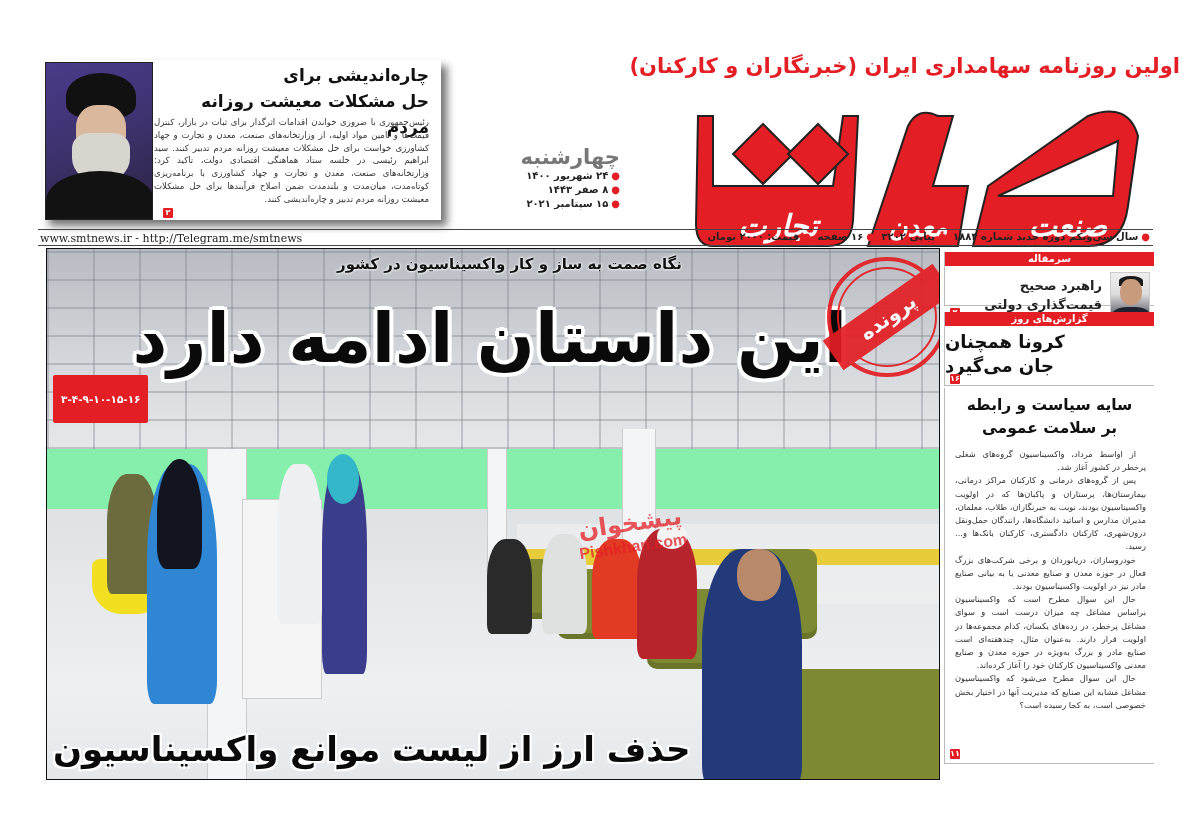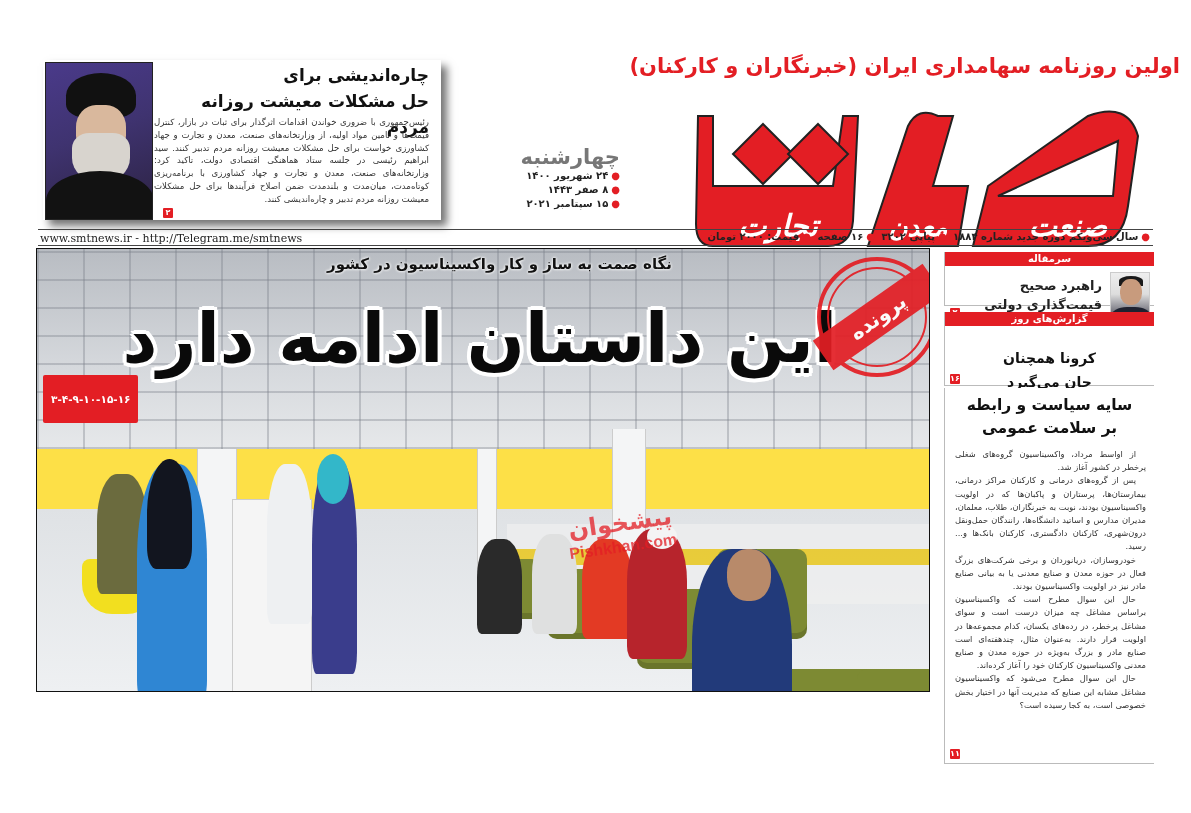--- a/index.html
+++ b/index.html
@@ -28,21 +28,21 @@
     .page-ref { display: inline-block; background: #e31e24; color: #fff; font-size: 8px; font-weight: bold; width: 10px; height: 10px; line-height: 10px; text-align: center; border-radius: 1px; }
     .teaser-ref { position: absolute; left: 120px; top: 148px; }
 
     
     .rule { position: absolute; left: 38px; width: 1115px; height: 1px; background: #444; }
     .web-links { position: absolute; left: 40px; top: 232px; font-family: "DejaVu Serif", serif; font-size: 11px; color: #222; white-space: nowrap; }
     .issue-info { position: absolute; right: 38px; top: 231px; direction: rtl; font-size: 10px; font-weight: bold; color: #222; white-space: nowrap; }
     .issue-info .dot { color: #e31e24; margin: 0 3px; }
 
     
-    .main-photo { position: absolute; left: 36px; top: 248px; width: 894px; height: 444px; border: 1.5px solid #111; overflow: hidden; background: #fde047; }
+    .main-photo { position: absolute; left: 46px; top: 248px; width: 894px; height: 532px; border: 1.5px solid #111; overflow: hidden; background: #86efac; }
     .ceiling { position: absolute; left: 0; top: 0; width: 100%; height: 200px;
       background:
         repeating-linear-gradient(90deg, rgba(120,125,135,0.35) 0 2px, transparent 2px 46px),
         repeating-linear-gradient(0deg, rgba(120,125,135,0.35) 0 2px, transparent 2px 28px),
         linear-gradient(180deg, #b8bcc2 0%, #d6d9dd 60%, #e6e8ea 100%); }
     .floor { position: absolute; left: 0; top: 260px; width: 100%; height: 300px; background: linear-gradient(180deg, #dfe2e5 0%, #eef0f2 60%, #e2e5e8 100%); }
     .wall-yellow { position: absolute; left: 470px; top: 300px; width: 424px; height: 16px; background: #e8c51a; opacity: 0.85; }
     .wall-band { position: absolute; left: 470px; top: 275px; width: 424px; height: 80px; background: rgba(240,240,240,0.7); }
     .column { position: absolute; background: #f4f5f6; border-left: 1px solid #ccc; border-right: 1px solid #ccc; }
 
@@ -68,21 +68,21 @@
     .side-section { position: relative; border-left: 1px solid #bbb; border-bottom: 1px solid #bbb; background: #fff; }
     .side-label { background: #e31e24; color: #fff; text-align: center; font-size: 10px; font-weight: bold; height: 14px; line-height: 14px; direction: rtl; }
     .editorial { height: 54px; }
     .editorial-photo { position: absolute; right: 4px; top: 20px; width: 40px; height: 55px; background: linear-gradient(180deg, #eee 0%, #ddd 40%, #223 100%); border: 1px solid #ccc; overflow: hidden; }
     .editorial-photo .head { position: absolute; left: 9px; top: 6px; width: 22px; height: 26px; background: #c89b7d; border-radius: 45%; }
     .editorial-photo .hair { position: absolute; left: 8px; top: 3px; width: 24px; height: 10px; background: #1a1a1a; border-radius: 50% 50% 0 0; }
     .editorial-photo .suit { position: absolute; left: 0; top: 34px; width: 40px; height: 24px; background: #1e2230; border-radius: 40% 40% 0 0; }
     .editorial-title { position: absolute; right: 52px; top: 24px; direction: rtl; text-align: right; font-size: 13px; font-weight: bold; line-height: 19px; color: #222; white-space: nowrap; }
     .side-ref { position: absolute; left: 5px; }
     .report { height: 74px; margin-top: 6px; }
-    .report-title { direction: rtl; text-align: center; font-weight: bold; font-size: 14px; line-height: 24px; color: #111; margin-top: 20px; }
+    .report-title { direction: rtl; text-align: left; font-weight: bold; font-size: 18px; line-height: 24px; color: #111; margin-top: 4px; }
     .article { height: 376px; margin-top: 2px; }
     .article-title { direction: rtl; text-align: center; font-weight: bold; font-size: 15.5px; line-height: 23px; color: #111; padding-top: 6px; }
     .article-body { direction: rtl; text-align: justify; font-size: 8.3px; line-height: 13.2px; color: #333; padding: 8px 8px 0 10px; }
     .article-body p { text-indent: 10px; }
   </style>
 </head>
 <body>
 
 <div class="masthead">
   <div class="tagline">اولین روزنامه سهامداری ایران (خبرنگاران و کارکنان)</div>

